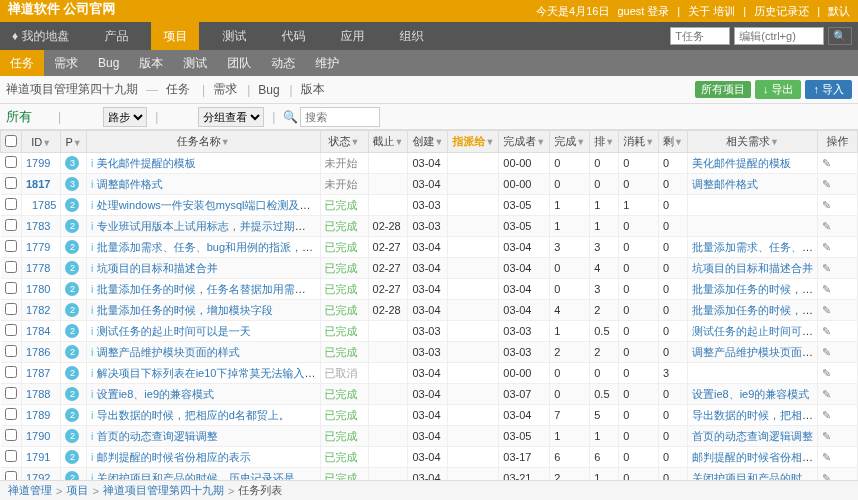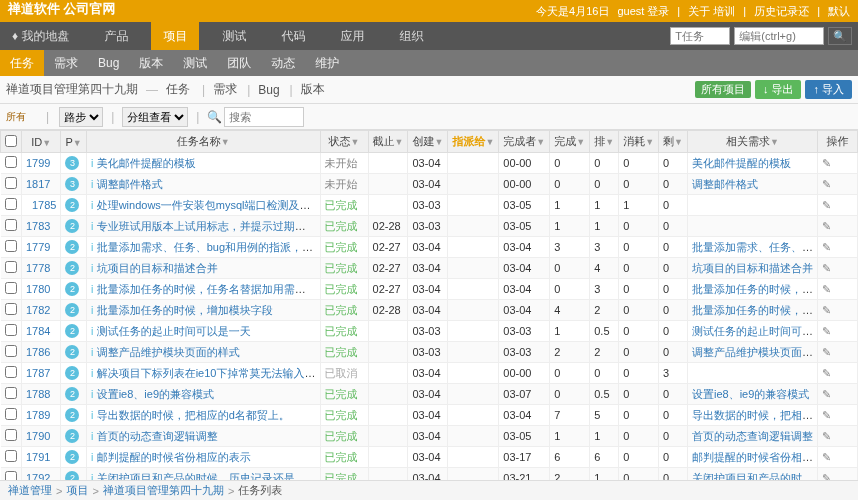--- a/index.html
+++ b/index.html
@@ -23,21 +23,21 @@
 
     
     #toolbar { background: #f9f9f9; height: 28px; display: flex; align-items: center; padding: 0 6px; border-bottom: 1px solid #ddd; gap: 4px; }
     #toolbar .btn-green { background: #5cb85c; color: #fff; border: none; padding: 2px 8px; cursor: pointer; font-size: 11px; border-radius: 2px; }
     #toolbar .btn-blue { background: #337ab7; color: #fff; border: none; padding: 2px 8px; cursor: pointer; font-size: 11px; border-radius: 2px; }
 
     
     #toolbar2 { background: #f9f9f9; height: 26px; display: flex; align-items: center; padding: 0 6px; border-bottom: 1px solid #ddd; gap: 4px; font-size: 12px; }
     #toolbar2 .view-btns2 { display: flex; gap: 2px; }
     #toolbar2 .view-btn2 { padding: 1px 6px; background: #fff; border: 1px solid #ccc; cursor: pointer; font-size: 11px; border-radius: 2px; }
-    #toolbar2 select { height: 20px; font-size: 11px; border: 1px solid #ccc; }
+    #toolbar2 select { height: 20px; font-size: 11px; border: 1px solid #ccc; margin-left: 32px; }
     #toolbar2 .search-area { display: flex; align-items: center; gap: 2px; }
     #toolbar2 .search-icon { font-size: 12px; color: #888; }
 
     
     #table-container { overflow-y: auto; height: calc(500px - 22px - 28px - 26px - 28px - 26px - 20px); }
     table { width: 100%; border-collapse: collapse; background: #fff; font-size: 11px; }
     thead tr { background: #f0f0f0; }
     thead th { border: 1px solid #ddd; padding: 3px 4px; font-weight: normal; white-space: nowrap; color: #444; cursor: pointer; }
     tbody tr { border-bottom: 1px solid #eee; }
     tbody tr:nth-child(even) { background: #fafafa; }
@@ -135,21 +135,21 @@
       <span>导出</span>
     </button>
     <button class="btn-blue">
       <span>↑</span>
       <span>导入</span>
     </button>
   </div>
 </div>
 
 <div id="toolbar2">
-  <span style="font-size:10px;color:#a16207;margin-right:10px;">所有</span>
+  <span style="font-size:13px;color:#15803d;margin-right:16px;">所有</span>
   <span style="margin:0 6px;color:#bbb;">|</span>
   <select style="height:20px;font-size:11px;border:1px solid #ccc;">
     <option>路步</option>
     <option>全部</option>
   </select>
   <span style="margin:0 4px;color:#bbb;">|</span>
   <select style="height:20px;font-size:11px;border:1px solid #ccc;">
     <option>分组查看</option>
     <option>按状态</option>
     <option>按指派人</option>
@@ -209,21 +209,21 @@
       <td class="col-story" style="max-width:130px;overflow:hidden;text-overflow:ellipsis;" title="美化邮件提醒的模板">
         <span style="color:#337ab7;cursor:pointer;">美化邮件提醒的模板</span>
       </td>
       <td class="col-actions">
         <span class="icon-edit" title="编辑">✎</span>
       </td>
     </tr>
         <tr style="background-color: rgb(250, 250, 250);">
       <td><input type="checkbox" class="cb" style=""></td>
       <td class="col-id">
-        <span style="color:#337ab7;cursor:pointer;">1817</span>
+        <span style="color:#337ab7;cursor:pointer;font-weight:bold;">1817</span>
       </td>
       <td class="col-p">
         <span style="display:inline-block;width:14px;height:14px;border-radius:50%;background:#5bc0de;color:#fff;font-size:9px;text-align:center;line-height:14px;">3</span>
       </td>
       <td class="col-name" style="max-width:190px;overflow:hidden;text-overflow:ellipsis;">
         <span class="icon-info">ℹ</span>
         <span style="color:#337ab7;cursor:pointer;" title="调整邮件格式">调整邮件格式</span>
       </td>
       <td class="col-status">
         <span style="color:#888;">未开始</span>

